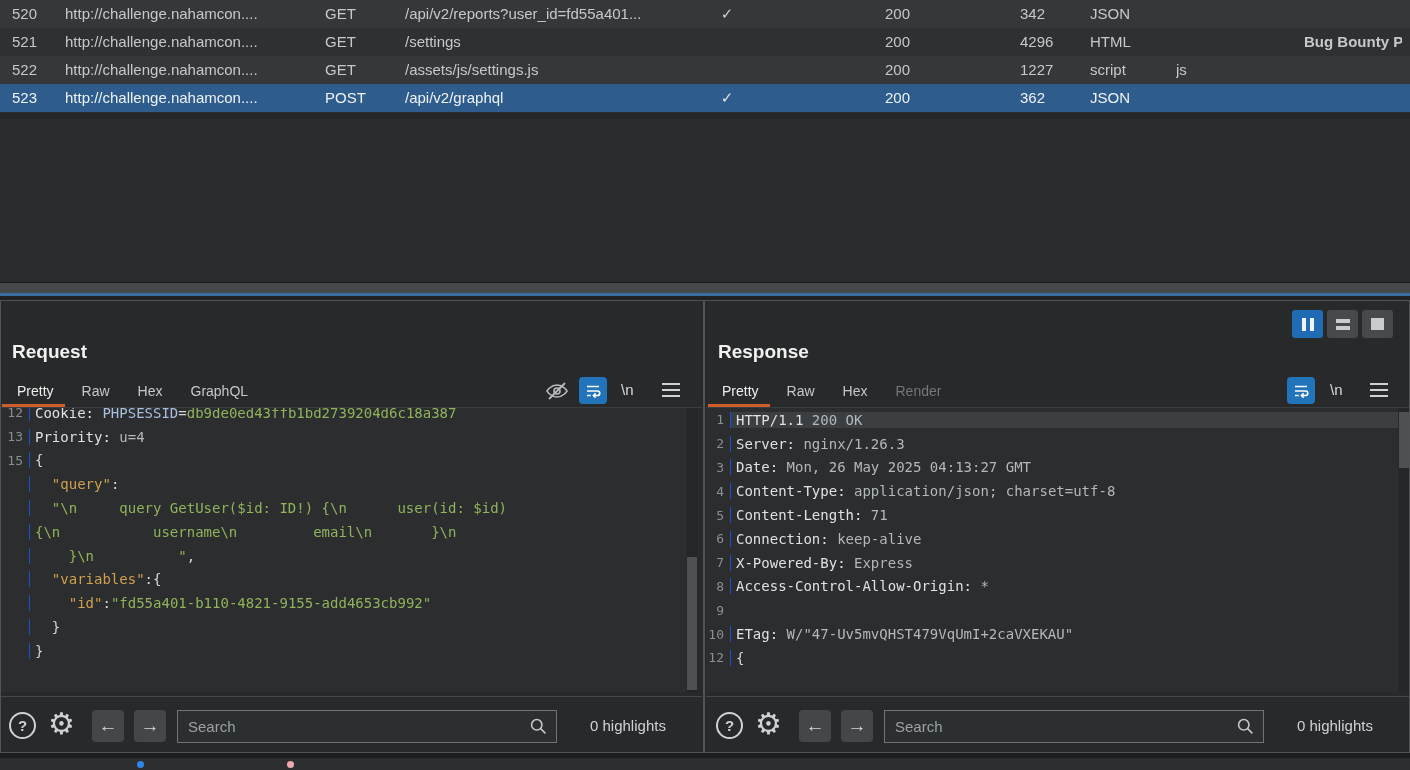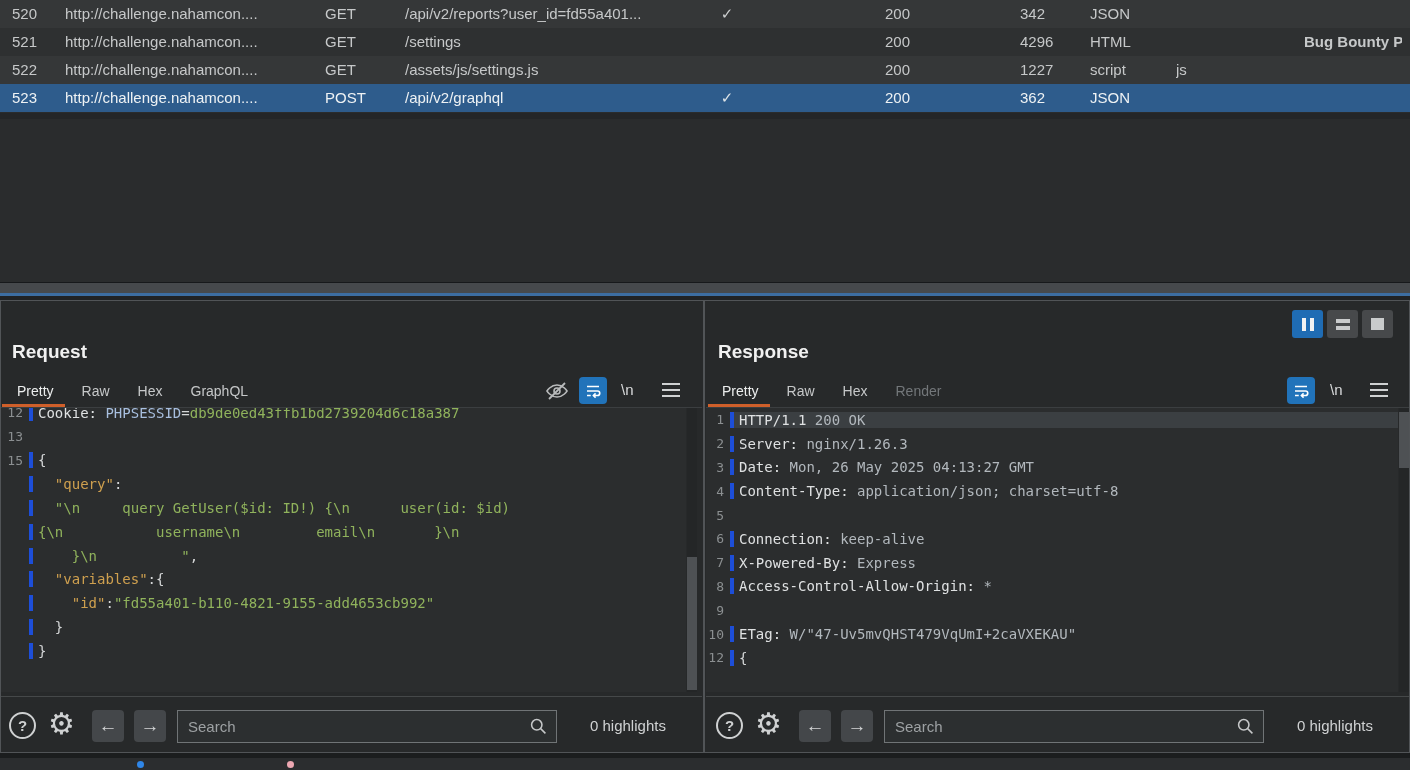--- a/index.html
+++ b/index.html
@@ -63,21 +63,21 @@
   
   .editor { position:absolute; top:408px; height:284px; overflow:hidden; background:#2b2d2e; }
   #request-editor  { left:1px;   width:685px; }
   #response-editor { left:706px; width:692px; }
   #request-editor .inner { margin-top:-7px; }
   .cl { display:flex; height:23.8px; align-items:center;
     font-family:"DejaVu Sans Mono", monospace; font-size:14px; white-space:pre; }
   .ln { flex:none; text-align:right; color:#8b8f91; font-size:13px; }
   #request-editor  .ln { width:22px; }
   #response-editor .ln { width:18px; }
-  .ct { flex:1; margin-left:6px; border-left:4px solid #1d4ed8; padding-left:5px; overflow:hidden; }
+  .ct { flex:1; margin-left:6px; border-left:1px solid #1d4ed8; padding-left:5px; overflow:hidden; }
   .cl.hl .ct { background:#3b3f42; }
   .c-h { color:#dfe1e2; }   
   .c-v { color:#b2b8bd; }   
   .c-n { color:#a8bfdf; }   
   .c-s { color:#90b35c; }   
   .c-k { color:#cfa04f; }   
   .c-p { color:#d5d7d8; }   
 
   
   .sb-track { position:absolute; background:#242627; }
@@ -208,21 +208,21 @@
 <div class="nlglyph" style="left:621px; top:381px;">\n</div>
 <div class="iconbox" style="left:660px; top:380px; width:22px; height:20px;">
   <svg width="20" height="16" viewBox="0 0 20 16">
     <path d="M1 2h18 M1 8h18 M1 14h18" stroke="#cfd1d2" stroke-width="2" fill="none"></path>
   </svg>
 </div>
 
 <div id="request-editor" class="editor">
   <div class="inner">
       <div class="cl"><span class="ln">12</span><span class="ct"><span class="c-h">Cookie: </span><span class="c-n">PHPSESSID</span><span class="c-p">=</span><span class="c-s">db9de0ed43ffb1bd2739204d6c18a387</span></span></div>
-      <div class="cl"><span class="ln">13</span></div>
+      <div class="cl"><span class="ln">13</span><span class="ct"><span class="c-h">Priority: </span><span class="c-v">u=4</span></span></div>
       <div class="cl"><span class="ln">15</span><span class="ct"><span class="c-p">{</span></span></div>
       <div class="cl"><span class="ln"></span><span class="ct"><span class="c-p">  </span><span class="c-k">"query"</span><span class="c-p">:</span></span></div>
       <div class="cl"><span class="ln"></span><span class="ct"><span class="c-s">  "\n     query GetUser($id: ID!) {\n      user(id: $id) </span></span></div>
       <div class="cl"><span class="ln"></span><span class="ct"><span class="c-s">{\n           username\n         email\n       }\n</span></span></div>
       <div class="cl"><span class="ln"></span><span class="ct"><span class="c-s">    }\n          "</span><span class="c-p">,</span></span></div>
       <div class="cl"><span class="ln"></span><span class="ct"><span class="c-p">  </span><span class="c-k">"variables"</span><span class="c-p">:{</span></span></div>
       <div class="cl"><span class="ln"></span><span class="ct"><span class="c-p">    </span><span class="c-k">"id"</span><span class="c-p">:</span><span class="c-s">"fd55a401-b110-4821-9155-add4653cb992"</span></span></div>
       <div class="cl"><span class="ln"></span><span class="ct"><span class="c-p">  }</span></span></div>
       <div class="cl"><span class="ln"></span><span class="ct"><span class="c-p">}</span></span></div>
     </div>
@@ -253,21 +253,21 @@
     <path d="M1 2h18 M1 8h18 M1 14h18" stroke="#cfd1d2" stroke-width="2" fill="none"></path>
   </svg>
 </div>
 
 <div id="response-editor" class="editor">
   <div class="inner">
       <div class="cl hl"><span class="ln">1</span><span class="ct"><span class="c-h">HTTP/1.1 </span><span class="c-v">200 OK</span></span></div>
       <div class="cl"><span class="ln">2</span><span class="ct"><span class="c-h">Server: </span><span class="c-v">nginx/1.26.3</span></span></div>
       <div class="cl"><span class="ln">3</span><span class="ct"><span class="c-h">Date: </span><span class="c-v">Mon, 26 May 2025 04:13:27 GMT</span></span></div>
       <div class="cl"><span class="ln">4</span><span class="ct"><span class="c-h">Content-Type: </span><span class="c-v">application/json; charset=utf-8</span></span></div>
-      <div class="cl"><span class="ln">5</span></div>
+      <div class="cl"><span class="ln">5</span><span class="ct"><span class="c-h">Content-Length: </span><span class="c-v">71</span></span></div>
       <div class="cl"><span class="ln">6</span><span class="ct"><span class="c-h">Connection: </span><span class="c-v">keep-alive</span></span></div>
       <div class="cl"><span class="ln">7</span><span class="ct"><span class="c-h">X-Powered-By: </span><span class="c-v">Express</span></span></div>
       <div class="cl"><span class="ln">8</span><span class="ct"><span class="c-h">Access-Control-Allow-Origin: </span><span class="c-v">*</span></span></div>
       <div class="cl"><span class="ln">9</span></div>
       <div class="cl"><span class="ln">10</span><span class="ct"><span class="c-h">ETag: </span><span class="c-v">W/"47-Uv5mvQHST479VqUmI+2caVXEKAU"</span></span></div>
       <div class="cl"><span class="ln">12</span><span class="ct"><span class="c-p">{</span></span></div>
     </div>
 </div>
 <div class="sb-track" style="left:1399px; top:408px; width:10px; height:284px;"></div>
 <div class="sb-thumb" style="left:1399px; top:412px; width:10px; height:56px;"></div>

